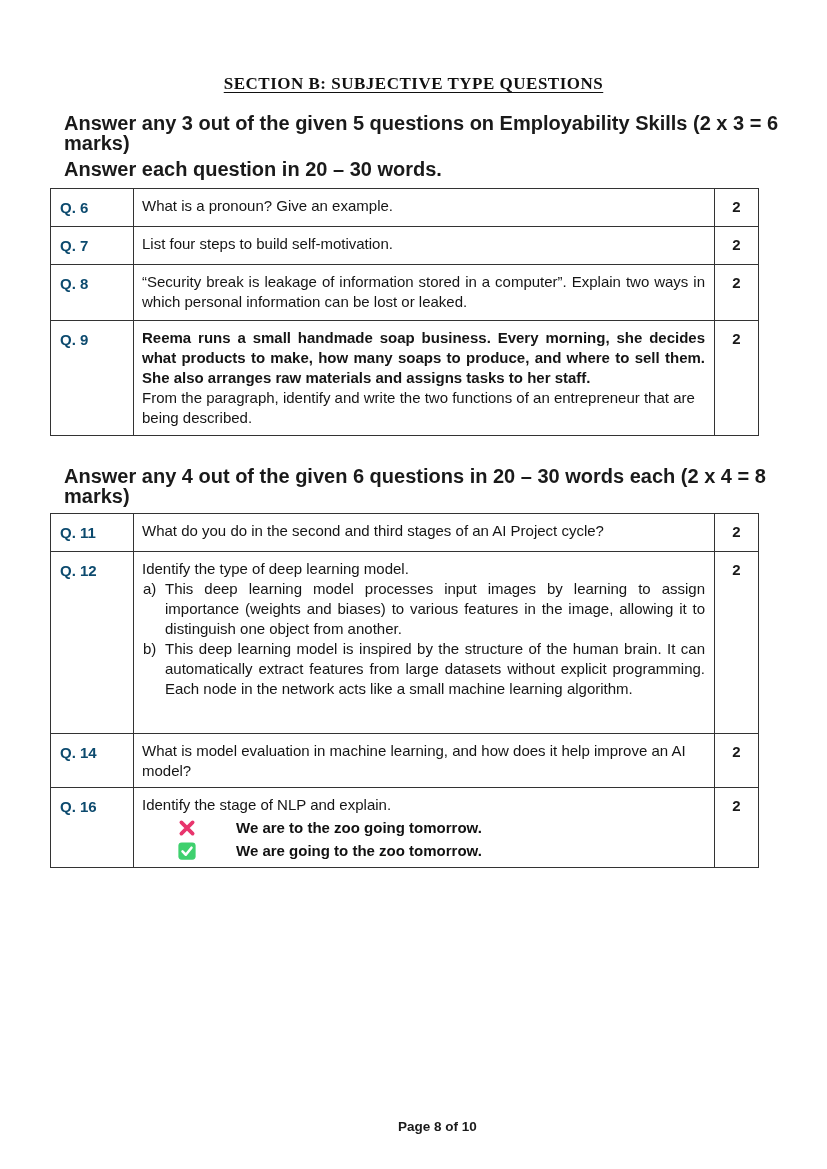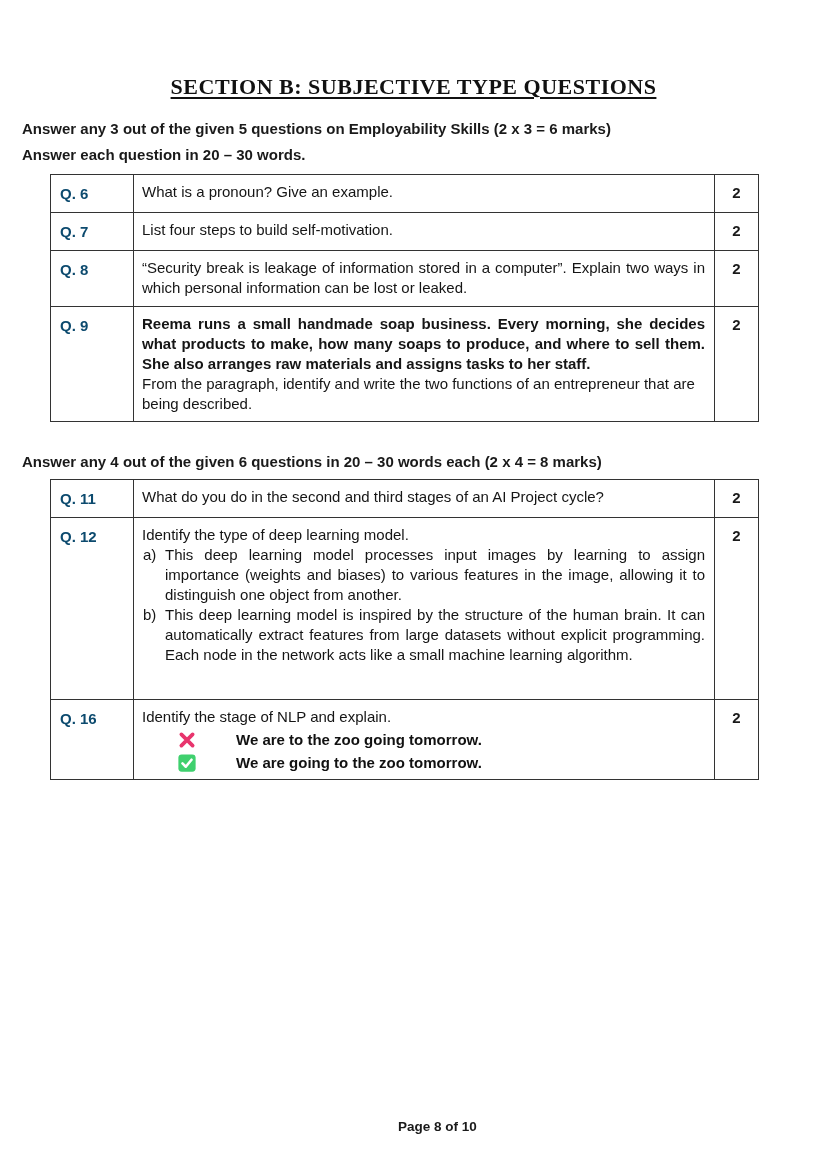--- a/index.html
+++ b/index.html
@@ -10,30 +10,30 @@
     height: 1169px;
     background: #ffffff;
     color: #161616;
     font-family: "Liberation Sans", sans-serif;
     overflow: hidden;
   }
   .title {
     padding-top: 74px;
     text-align: center;
     font-family: "Liberation Serif", serif;
-    font-size: 22px;
+    font-size: 17px;
     font-weight: 700;
     letter-spacing: 0.5px;
     text-decoration: underline;
     text-underline-offset: 3px;
     color: #111;
   }
   .intro {
-    margin-left: 22px;
-    font-size: 15px;
+    margin-left: 64px;
+    font-size: 20px;
     font-weight: 700;
     color: #1a1a1a;
     line-height: 20px;
   }
   .intro.first { margin-top: 19px; }
   .intro.second { margin-top: 6px; margin-bottom: 9px; }
   .intro.third { margin-top: 30px; margin-bottom: 7px; }
   table.qtable {
     margin-left: 50px;
     border-collapse: collapse;
@@ -152,20 +152,25 @@
             <span class="optlabel">a)</span>
             <div class="opttext">This deep learning model processes input images by learning to assign importance (weights and biases) to various features in the image, allowing it to distinguish one object from another.</div>
           </div>
           <div class="opt">
             <span class="optlabel">b)</span>
             <div class="opttext">This deep learning model is inspired by the structure of the human brain. It can automatically extract features from large datasets without explicit programming. Each node in the network acts like a small machine learning algorithm.</div>
           </div>
         </td>
         <td class="marks">2</td>
       </tr>
+      <tr class="h53">
+        <td class="qno">Q. 14</td>
+        <td class="qtext">What is model evaluation in machine learning, and how does it help improve an AI model?</td>
+        <td class="marks">2</td>
+      </tr>
       <tr class="h77">
         <td class="qno">Q. 16</td>
         <td class="qtext">
           <p>Identify the stage of NLP and explain.</p>
           <div class="example">
             <span class="exicon">
               <svg viewBox="0 0 24 24" aria-hidden="true">
                 <path d="M4.5 4.5 L19.5 19.5 M19.5 4.5 L4.5 19.5" stroke="var(--cross-color, #e8356d)" stroke-width="5" stroke-linecap="round" fill="none"></path>
               </svg>
             </span>

